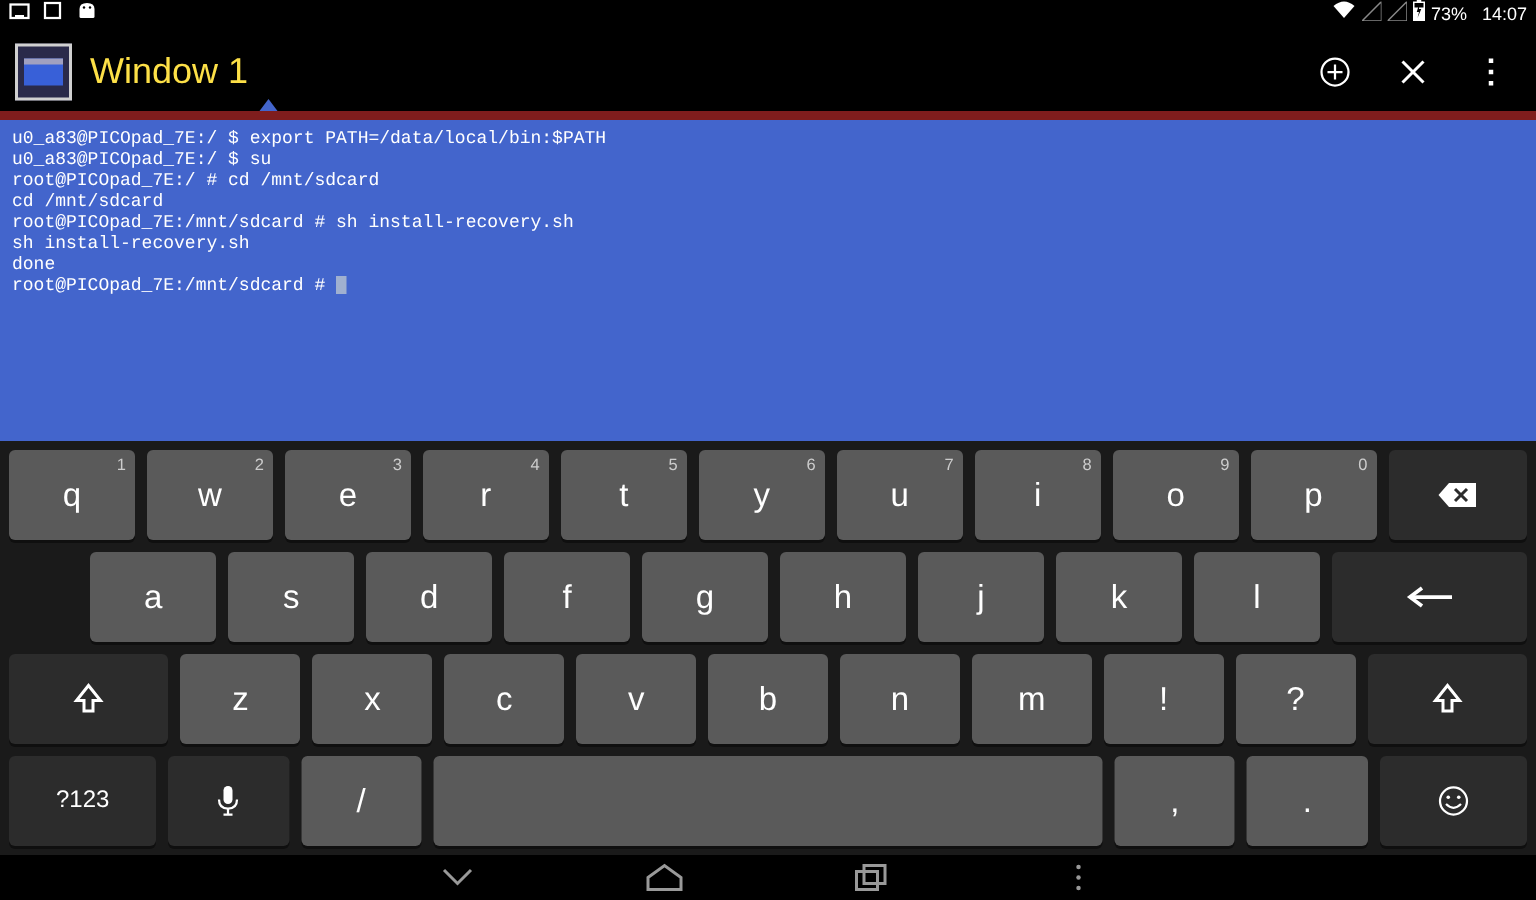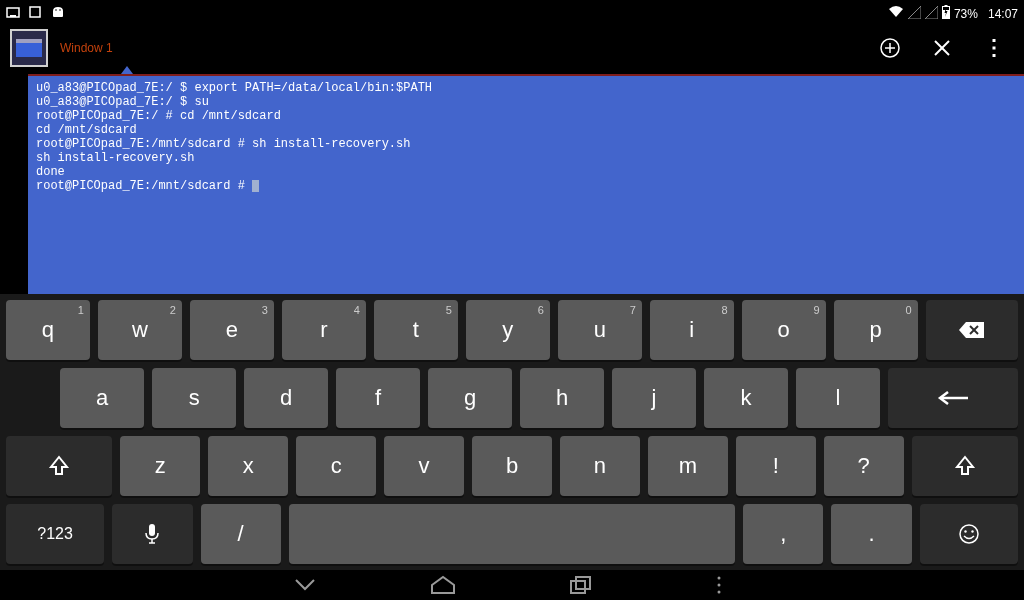--- a/index.html
+++ b/index.html
@@ -1,31 +1,31 @@
 <!DOCTYPE html>
 <html><head>
 <meta charset="utf-8">
 <style>
   * { margin: 0; padding: 0; box-sizing: border-box; }
   body { width: 1024px; height: 600px; background: #000; font-family: -apple-system, BlinkMacSystemFont, sans-serif; overflow: hidden; position: relative; }
   
-  .status-bar { height: 22px; background: #000; display: flex; align-items: flex-end; padding: 0 6px; color: #fff; font-size: 12px; }
+  .status-bar { height: 22px; background: #000; display: flex; align-items: flex-start; padding: 0 6px; color: #fff; font-size: 12px; }
   .status-left { display: flex; gap: 8px; }
   .status-right { margin-left: auto; display: flex; align-items: center; gap: 4px; }
   
   .action-bar { height: 52px; background: #000; display: flex; align-items: center; padding: 0 10px; gap: 12px; }
   .app-icon { width: 38px; height: 38px; background: #2a2a4a; border: 2px solid #d0d0d0; display: flex; align-items: center; justify-content: center; position: relative; }
   .app-icon-inner { width: 26px; height: 18px; background: #3860d8; position: relative; }
   .app-icon-inner::before { content: ''; position: absolute; top: 0; left: 0; right: 0; height: 4px; background: #a0a0c0; }
-  .window-title { color: #c2410c; font-size: 12px; font-weight: 400; }
+  .window-title { color: #fde047; font-size: 24px; font-weight: 400; }
   .tab-indicator { margin-left: -4px; align-self: flex-end; width: 0; height: 0; border-left: 6px solid transparent; border-right: 6px solid transparent; border-bottom: 8px solid #4365cc; }
   .action-spacer { flex: 1; }
   .action-btn { width: 40px; height: 40px; display: flex; align-items: center; justify-content: center; color: #fff; font-size: 22px; cursor: pointer; }
   
-  .terminal { background: #4365cc; height: 250px; border-top: 2px solid #7f1d1d; padding: 5px 8px; font-family: 'Courier New', monospace; font-size: 12px; line-height: 14px; color: #fff; white-space: pre; overflow: hidden; margin-left: 28px; }
+  .terminal { background: #4365cc; height: 250px; border-top: 6px solid #7f1d1d; padding: 5px 8px; font-family: 'Courier New', monospace; font-size: 12px; line-height: 14px; color: #fff; white-space: pre; overflow: hidden; }
   .cursor { display: inline-block; width: 7px; height: 12px; background: #a0b0d0; vertical-align: middle; }
   
   .keyboard { position: absolute; left: 0; right: 0; bottom: 30px; background: #1a1a1a; padding: 6px 6px; }
   .kb-row { display: flex; gap: 8px; margin-bottom: 8px; justify-content: center; }
   .kb-row:last-child { margin-bottom: 0; }
   .key { background: #5a5a5a; color: #fff; height: 60px; border-radius: 4px; display: flex; align-items: center; justify-content: center; font-size: 22px; font-weight: 400; position: relative; cursor: pointer; box-shadow: 0 2px 0 rgba(0,0,0,0.4); }
   .key.dark { background: #2c2c2c; }
   .key .sup { position: absolute; top: 4px; right: 6px; font-size: 11px; color: #ccc; }
   .key.w1 { flex: 1; }
   .key.space { flex: 5; }

